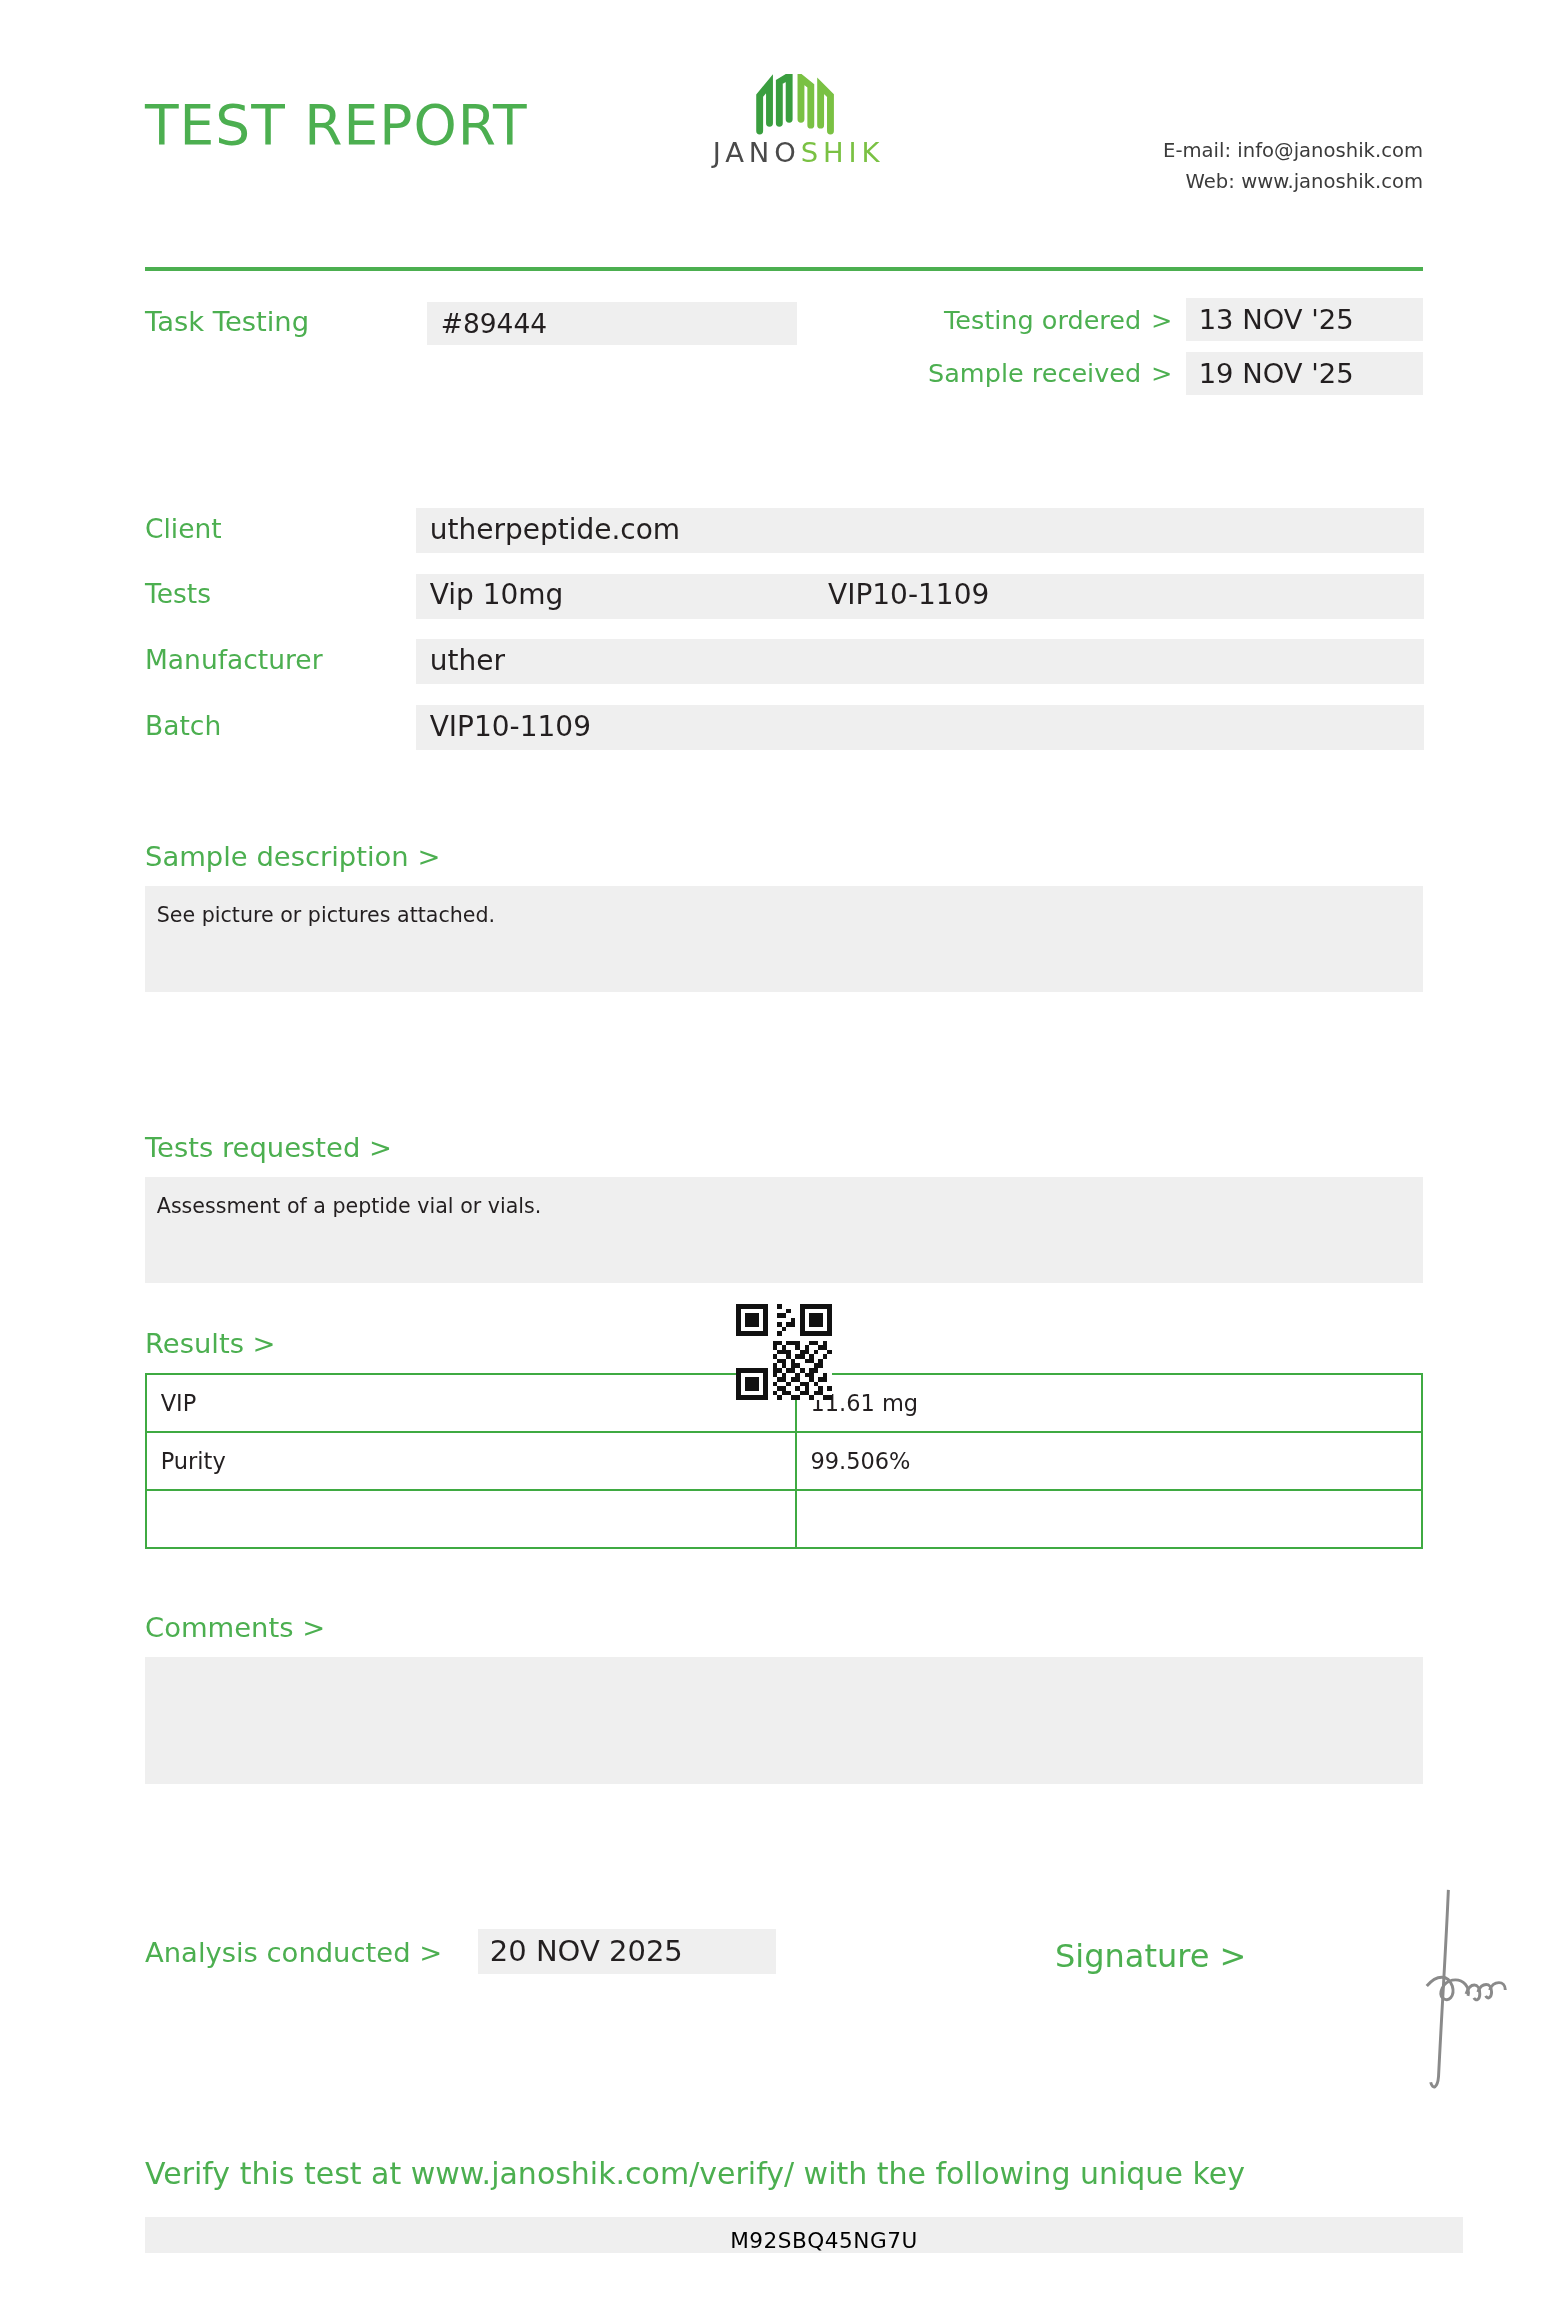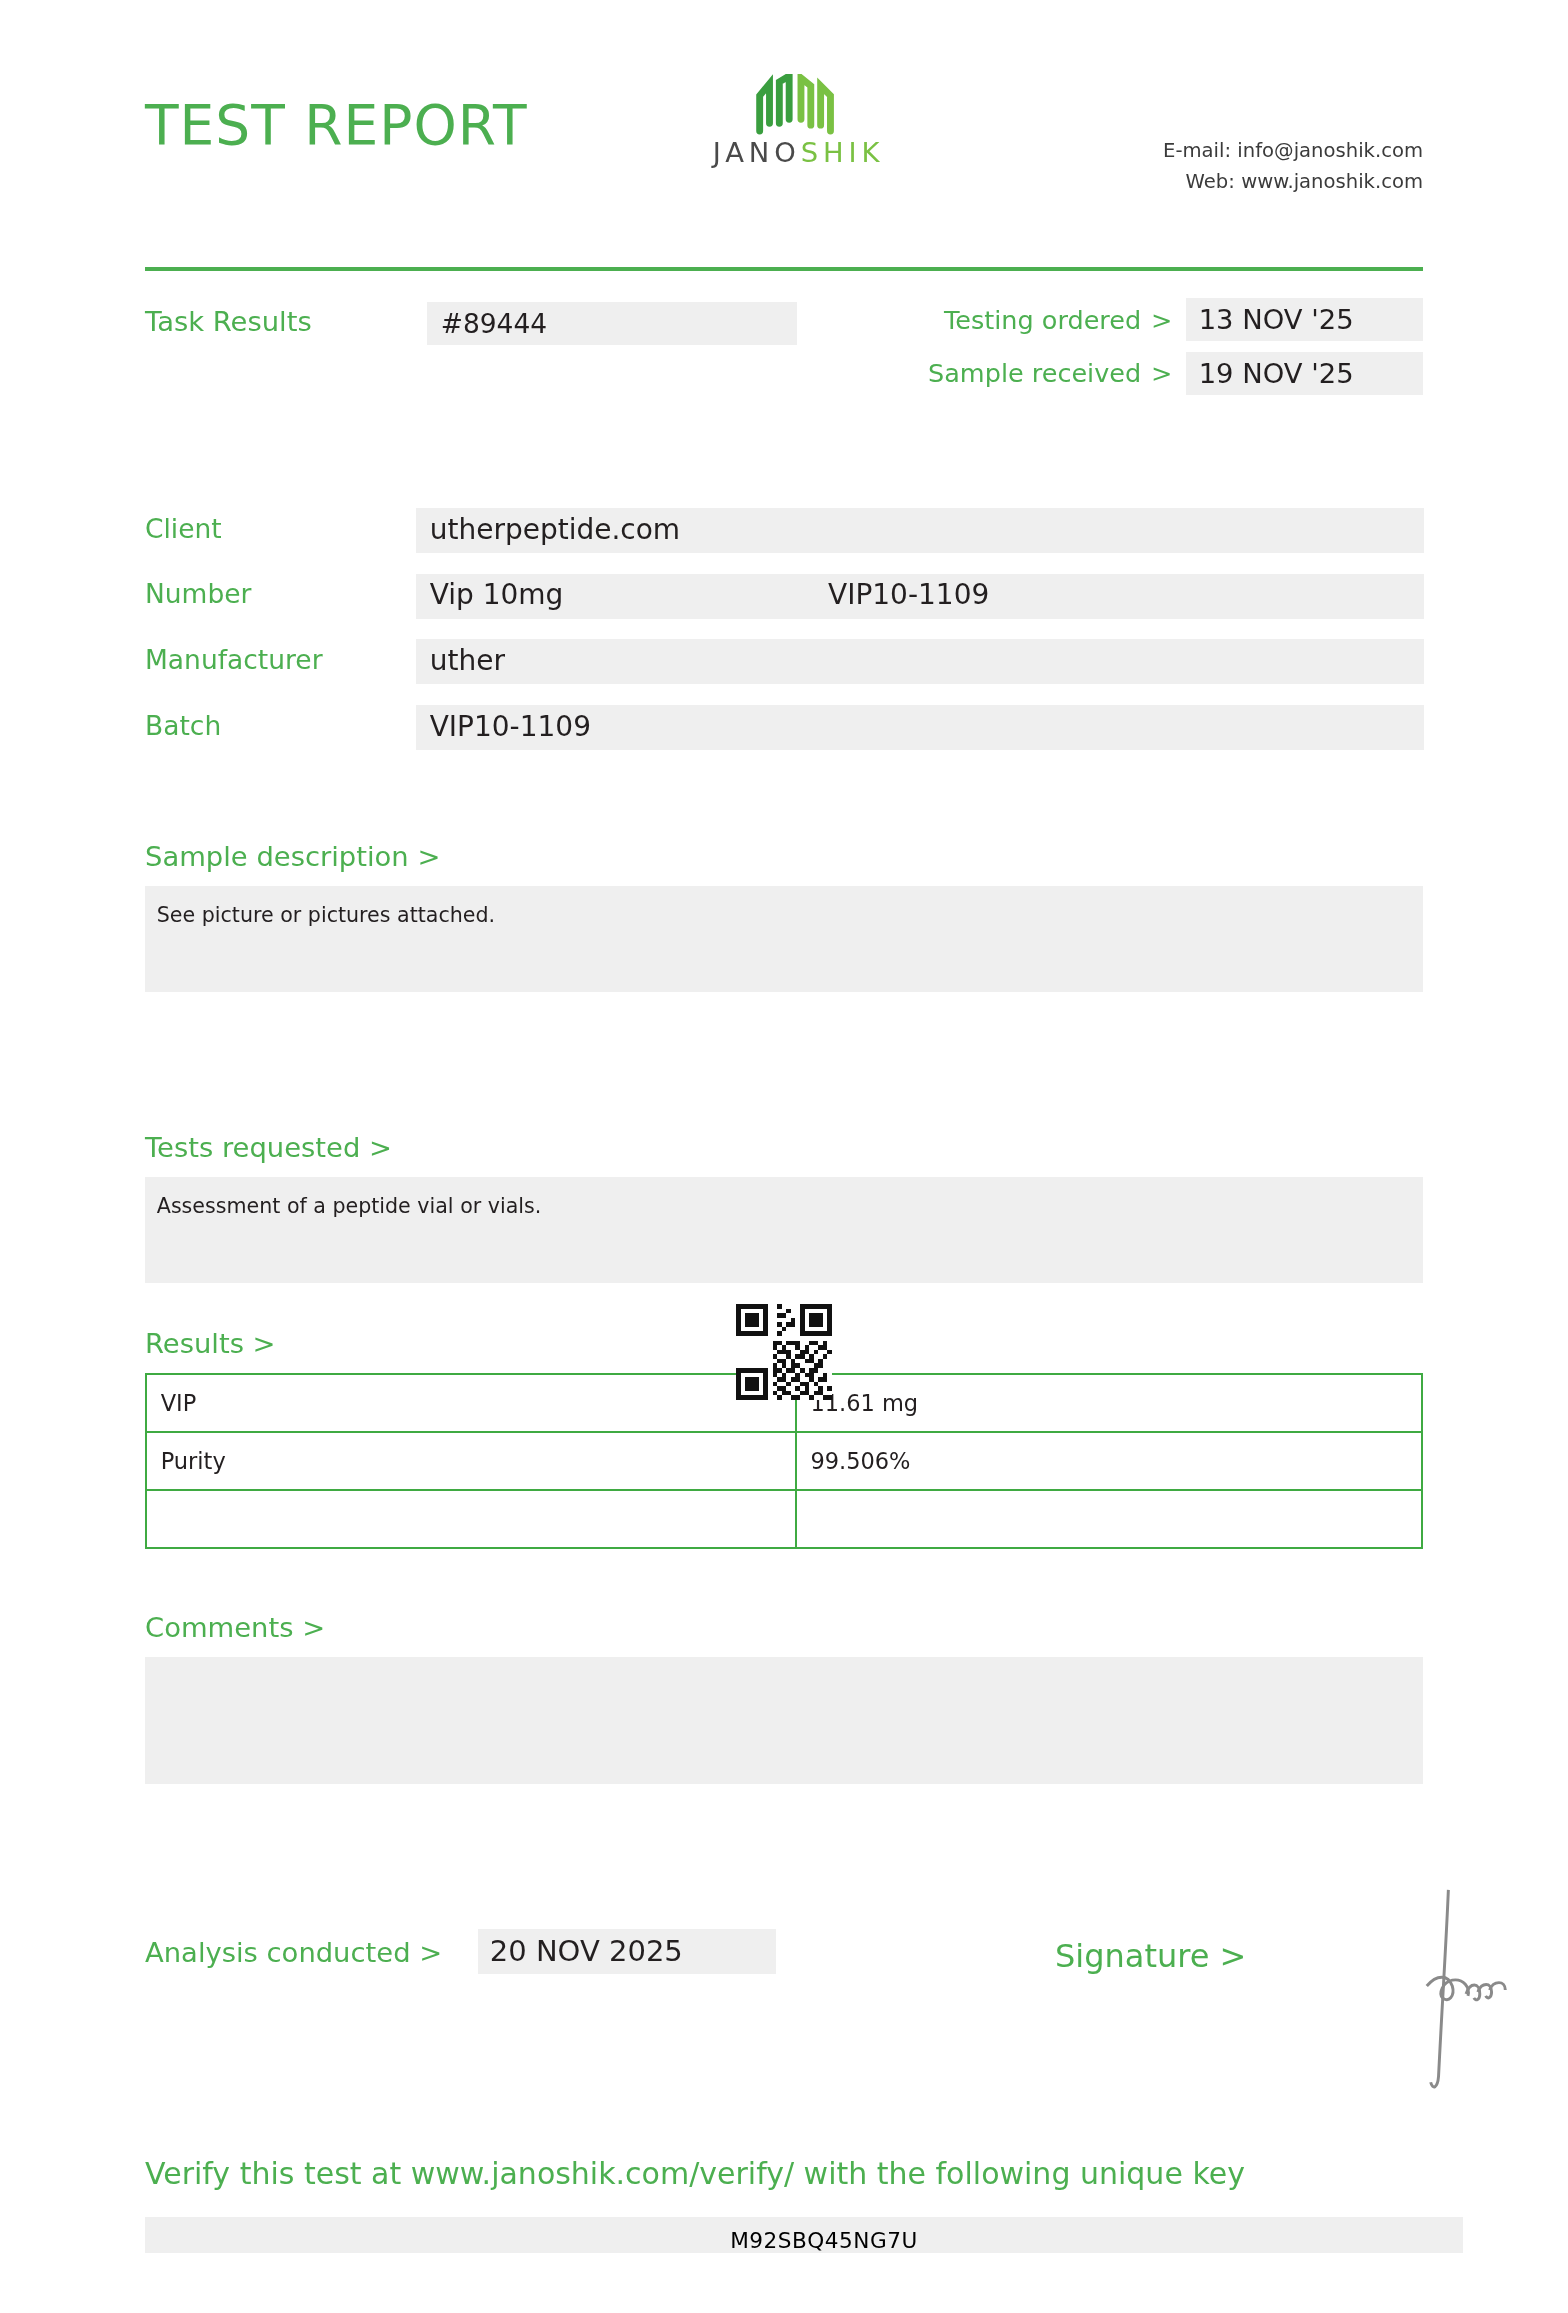--- a/index.html
+++ b/index.html
@@ -336,21 +336,21 @@
       </div>
 
       <div class="contact">
         <div>E-mail: info@janoshik.com</div>
         <div>Web: www.janoshik.com</div>
       </div>
     </div>
     <div class="rule"></div>
 
     <div class="task-row">
-      <div class="task-label">Task Results</div>
+      <div class="task-label">Task Testing</div>
       <div class="task-value">#89444</div>
 
       <div class="dates">
         <div class="date-line">
           <span class="date-label">Testing ordered</span>
           <span class="date-arrow">&gt;</span>
           <span class="date-value">13 NOV '25</span>
         </div>
         <div class="date-line">
           <span class="date-label">Sample received</span>
@@ -361,21 +361,21 @@
     </div>
 
     <div class="info">
       <div class="info-row">
         <div class="info-label">Client</div>
         <div class="info-field">
           <div class="info-value">utherpeptide.com</div>
         </div>
       </div>
       <div class="info-row">
-        <div class="info-label">Number</div>
+        <div class="info-label">Tests</div>
         <div class="info-field">
           <div class="info-value">Vip 10mg</div>
           <div class="info-value2">VIP10-1109</div>
         </div>
       </div>
       <div class="info-row">
         <div class="info-label">Manufacturer</div>
         <div class="info-field">
           <div class="info-value">uther</div>
         </div>

